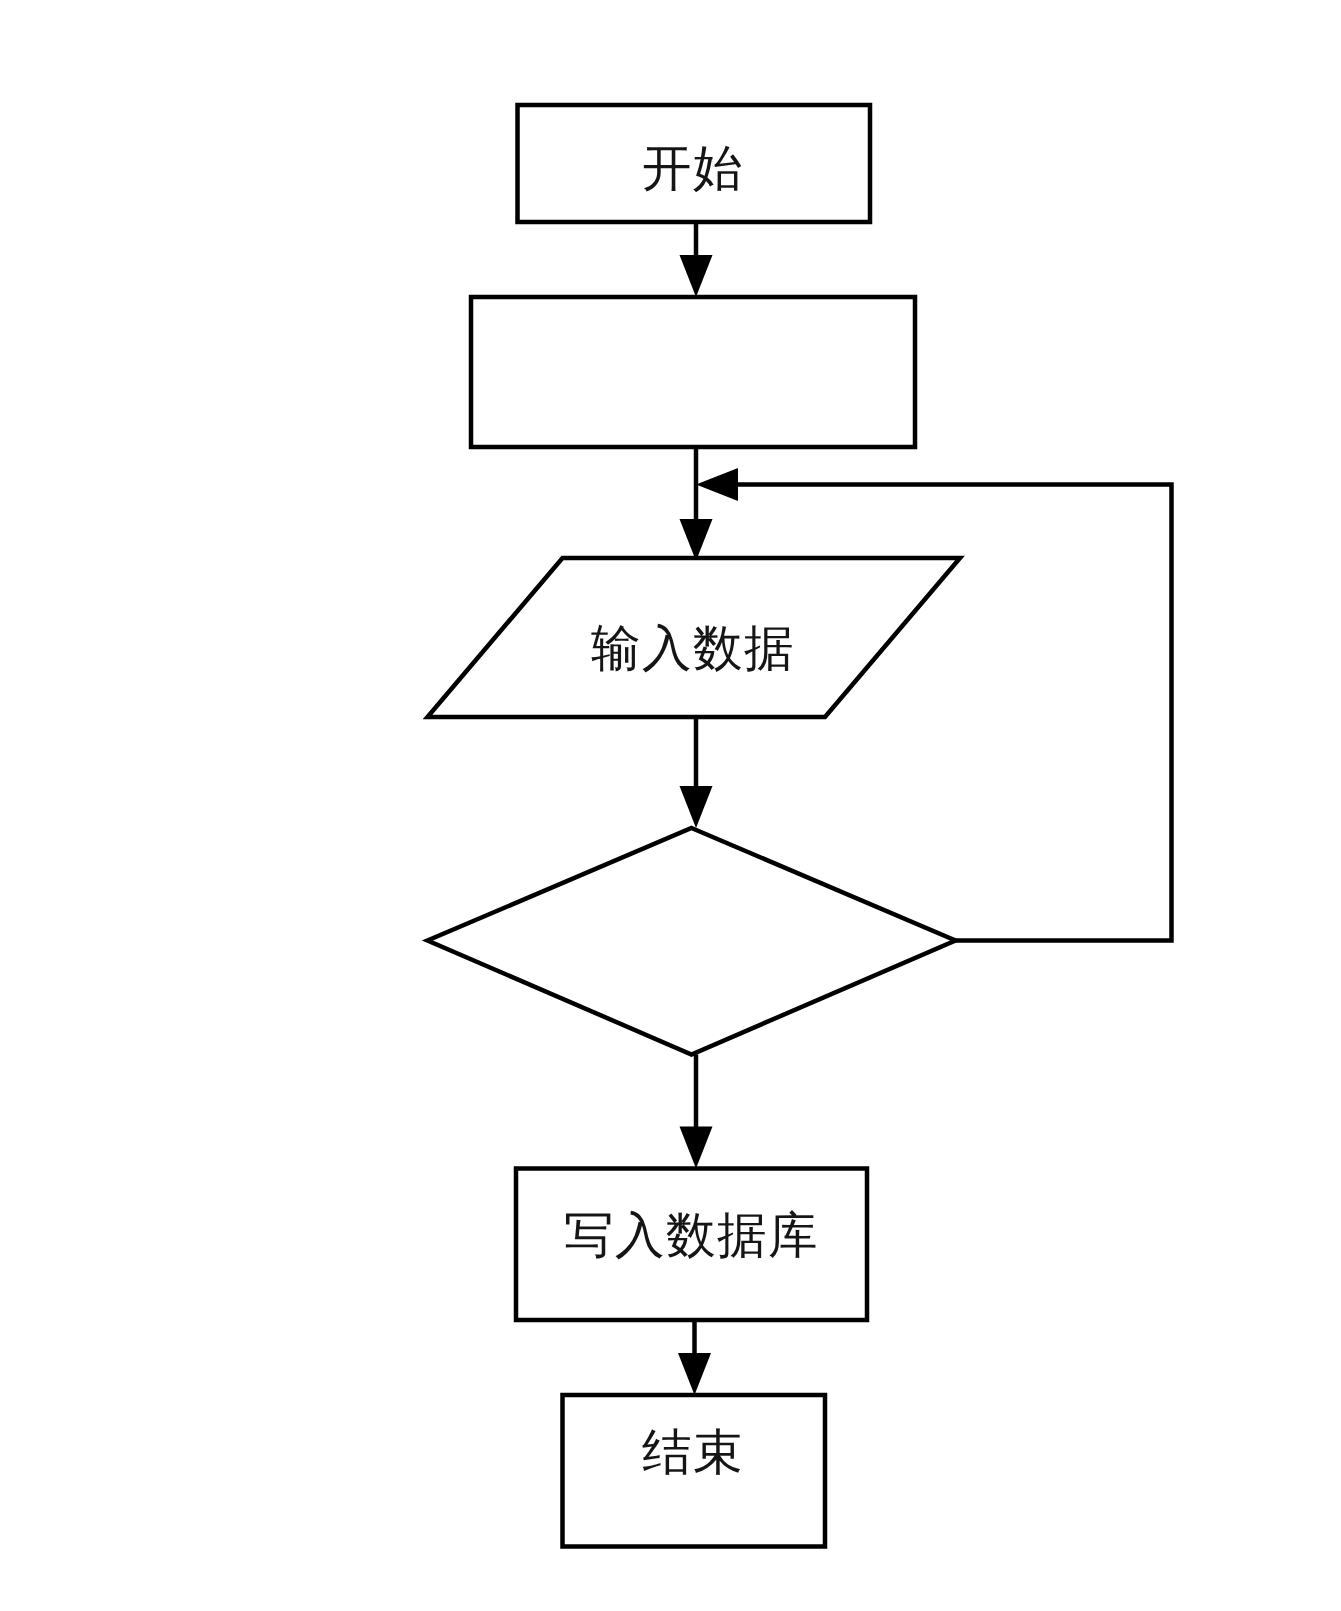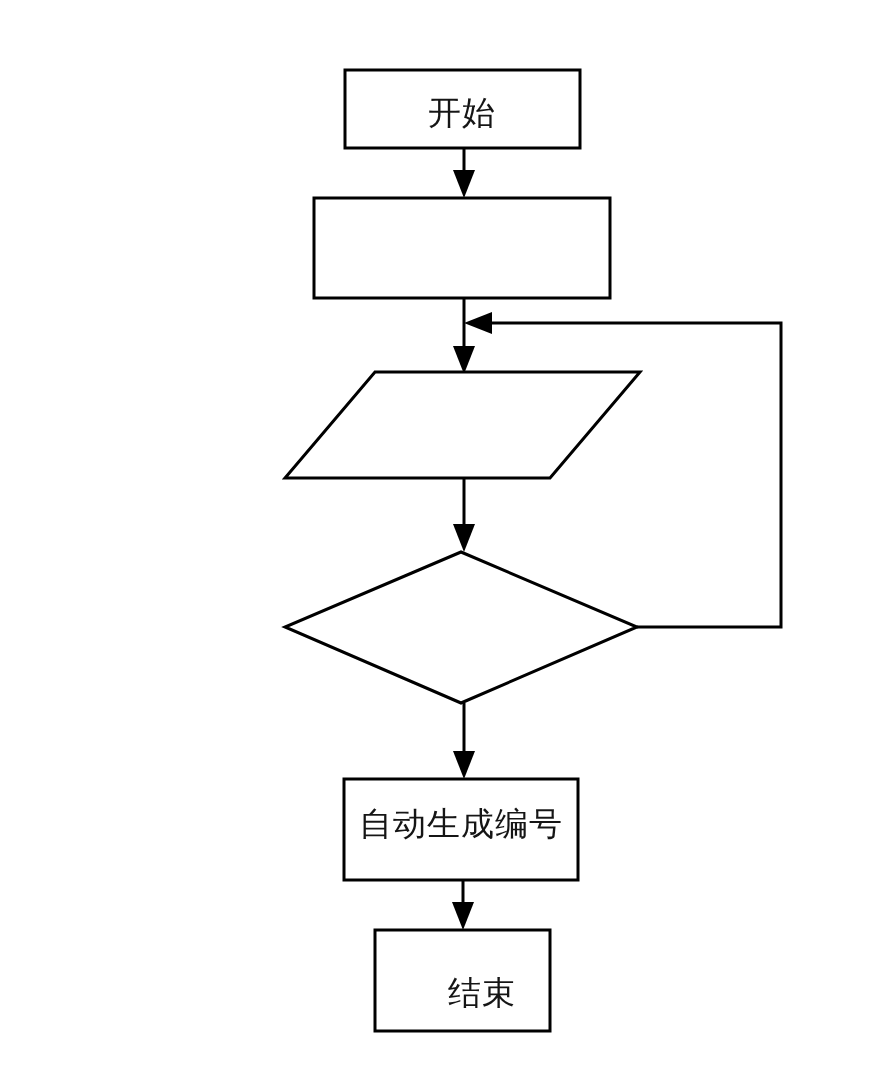--- a/index.html
+++ b/index.html
@@ -98,19 +98,20 @@
     <polygon class="node-shape" points="461,552 637,627 461,703 285,627"></polygon>
 
     <rect class="node-shape" x="344" y="779" width="234" height="101"></rect>
 
     <rect class="node-shape" x="375" y="930" width="175" height="101"></rect>
   </svg>
 
   <div class="node-label" style="left:462px; top:112px;">开始</div>
 
 
+  <div class="node-label" style="left:462px; top:432px;">输入数据</div>
 
 
-  <div class="node-label" style="left:461px; top:823px;">自动生成编号</div>
+  <div class="node-label" style="left:461px; top:823px;">写入数据库</div>
 
-  <div class="node-label" style="left:462px; top:992px;margin-left:20px;">结束</div>
+  <div class="node-label" style="left:462px; top:968px;">结束</div>
 
 </div>
 
 </body></html>

